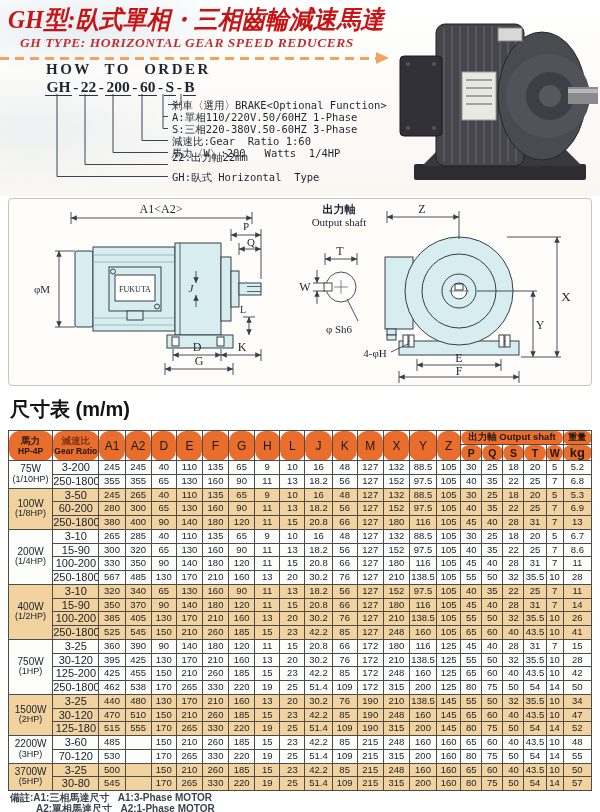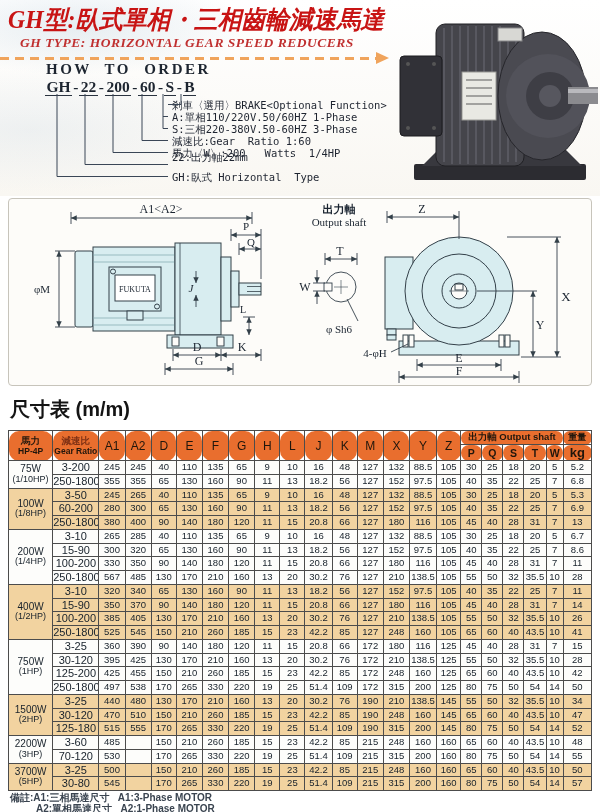--- a/index.html
+++ b/index.html
@@ -709,21 +709,21 @@
           <td>125</td>
           <td>65</td>
           <td>60</td>
           <td>40</td>
           <td>43.5</td>
           <td>10</td>
           <td>42</td>
         </tr>
         <tr>
           <td class="ratio">250-1800</td>
-          <td>497</td>
+          <td>462</td>
           <td>538</td>
           <td>170</td>
           <td>265</td>
           <td>330</td>
           <td>220</td>
           <td>19</td>
           <td>25</td>
           <td>51.4</td>
           <td>109</td>
           <td>172</td>

